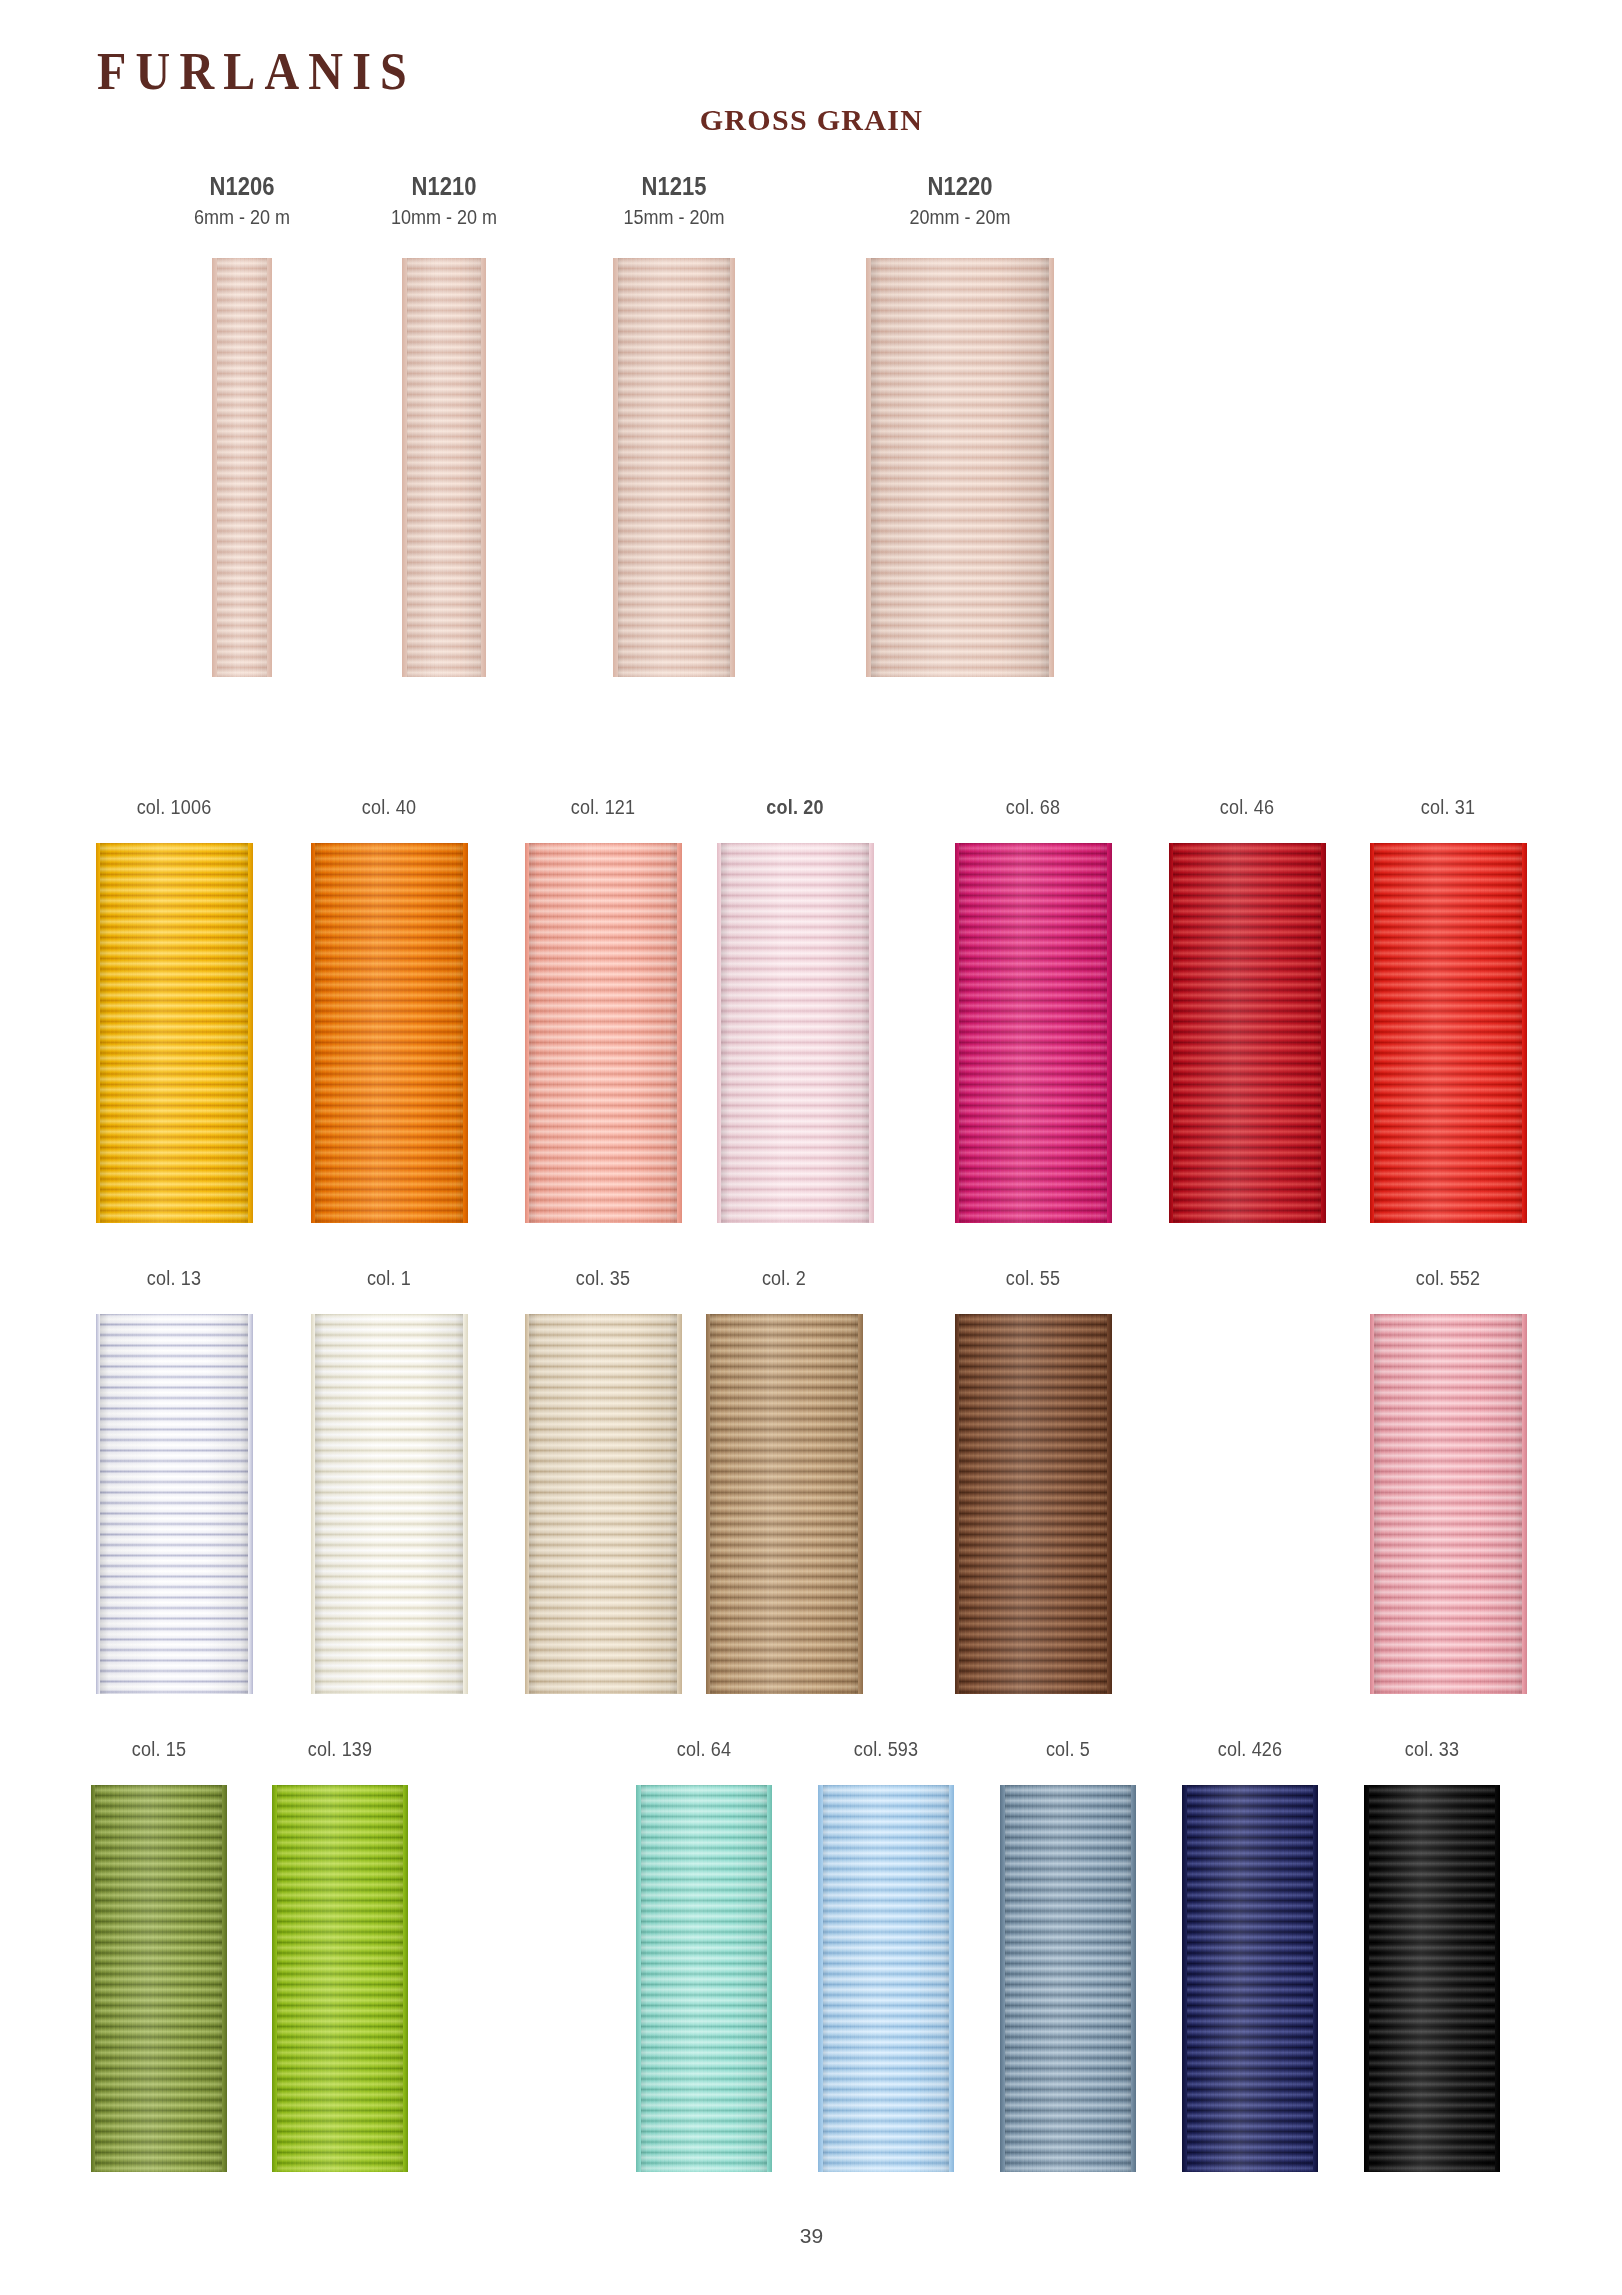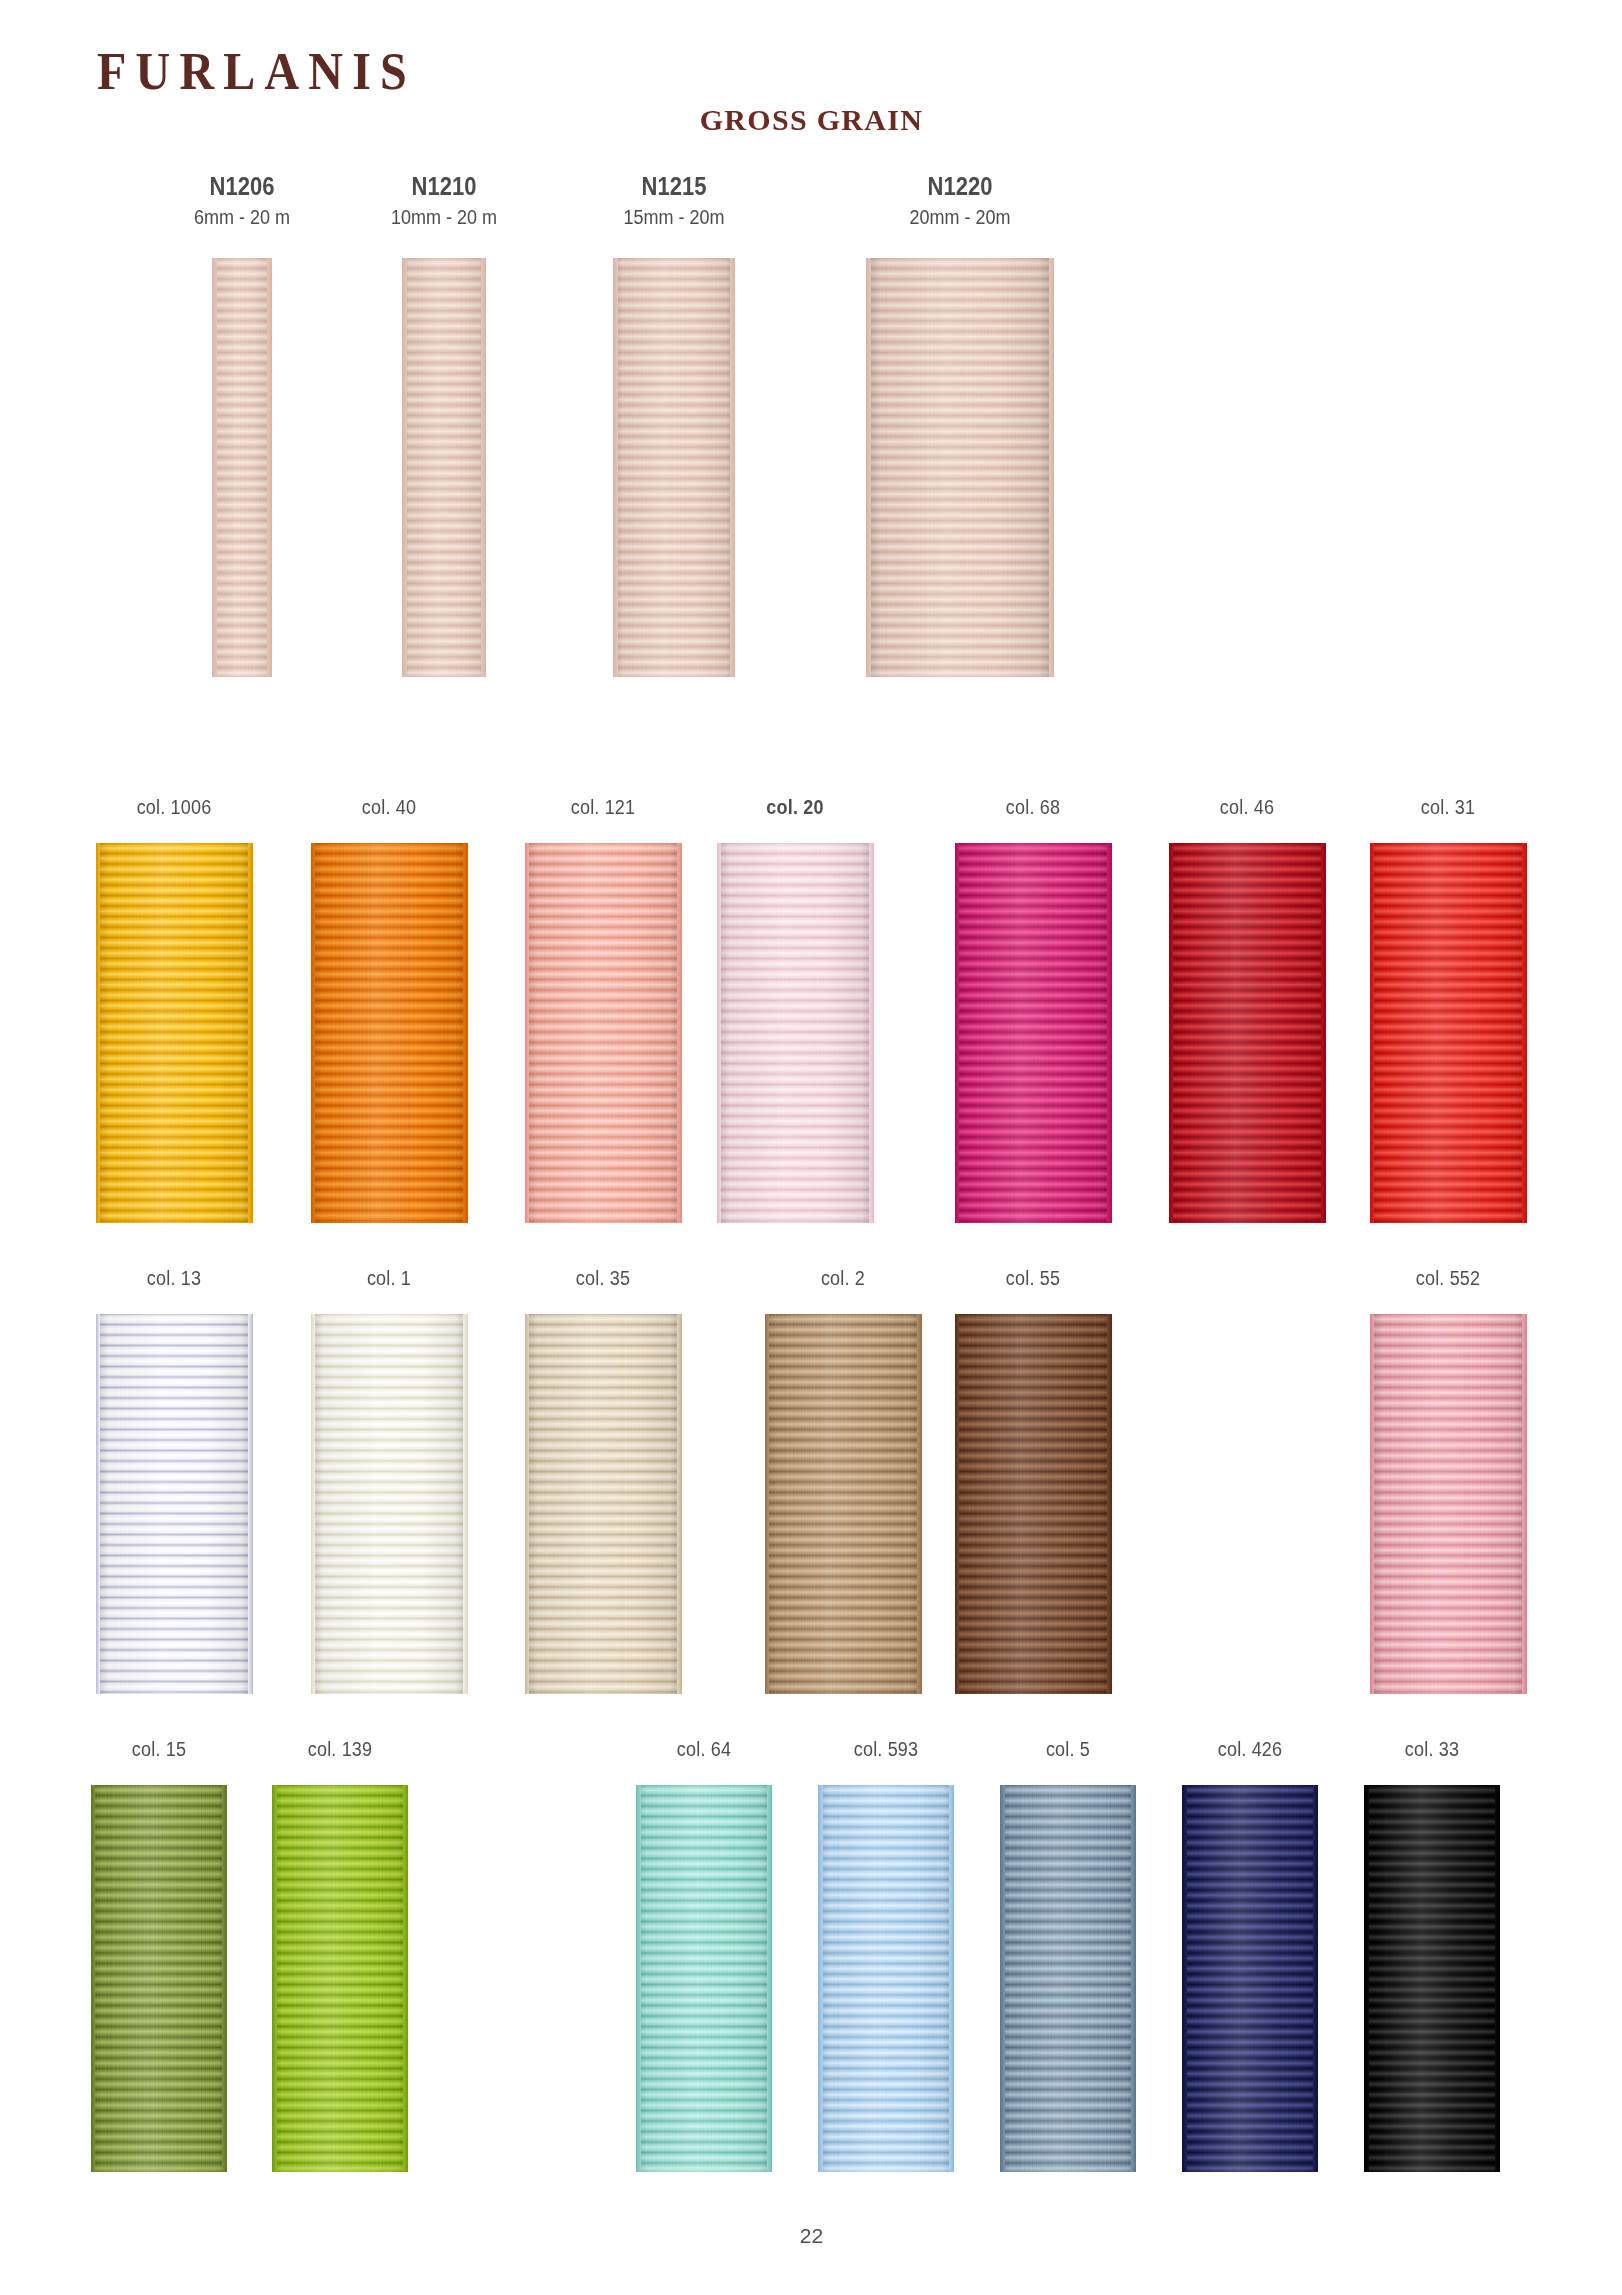--- a/index.html
+++ b/index.html
@@ -321,21 +321,21 @@
         <div class="color-swatch-wrap" style="display: flex; justify-content: center;">
           <div class="ribbon" style="width: 157px; height: 380px; background: rgb(226, 212, 189);">
             <div class="ribs" style="background: repeating-linear-gradient(rgb(198, 178, 147) 0px, rgb(226, 212, 189) 2px, rgb(246, 236, 218) 5.2px, rgb(226, 212, 189) 8.5px, rgb(198, 178, 147) 10.5px);"></div>
             <div class="warp" style="background: repeating-linear-gradient(to right, rgba(255, 255, 255, 0.16) 0px, rgba(0, 0, 0, 0.1) 1.3px, rgba(255, 255, 255, 0.14) 2.6px, rgba(0, 0, 0, 0.05) 3.9px); mix-blend-mode: overlay; opacity: 0.55;"></div>
             <div class="sheen" style="background: linear-gradient(to right, rgba(0, 0, 0, 0.2) 0%, rgba(0, 0, 0, 0.04) 8%, rgba(255, 255, 255, 0.16) 42%, rgba(255, 255, 255, 0.05) 70%, rgba(0, 0, 0, 0.06) 92%, rgba(0, 0, 0, 0.22) 100%);"></div>
             <div class="edge left" style="background: linear-gradient(to right, rgb(198, 178, 147), rgb(226, 212, 189));"></div>
             <div class="edge right" style="background: linear-gradient(to left, rgb(198, 178, 147), rgb(226, 212, 189));"></div>
           </div>
         </div>
       </div>
-      <div class="color-item" style="left: 712px; width: 262px;">
+      <div class="color-item" style="left: 653px; width: 262px;">
         <div class="color-label">col. 2</div>
         <div class="color-swatch-wrap" style="display: flex; justify-content: center;">
           <div class="ribbon" style="width: 157px; height: 380px; background: rgb(177, 143, 106);">
             <div class="ribs" style="background: repeating-linear-gradient(rgb(142, 110, 76) 0px, rgb(177, 143, 106) 2px, rgb(214, 185, 146) 5.2px, rgb(177, 143, 106) 8.5px, rgb(142, 110, 76) 10.5px);"></div>
             <div class="warp" style="background: repeating-linear-gradient(to right, rgba(255, 255, 255, 0.16) 0px, rgba(0, 0, 0, 0.1) 1.3px, rgba(255, 255, 255, 0.14) 2.6px, rgba(0, 0, 0, 0.05) 3.9px); mix-blend-mode: overlay; opacity: 0.55;"></div>
             <div class="sheen" style="background: linear-gradient(to right, rgba(0, 0, 0, 0.2) 0%, rgba(0, 0, 0, 0.04) 8%, rgba(255, 255, 255, 0.16) 42%, rgba(255, 255, 255, 0.05) 70%, rgba(0, 0, 0, 0.06) 92%, rgba(0, 0, 0, 0.22) 100%);"></div>
             <div class="edge left" style="background: linear-gradient(to right, rgb(142, 110, 76), rgb(177, 143, 106));"></div>
             <div class="edge right" style="background: linear-gradient(to left, rgb(142, 110, 76), rgb(177, 143, 106));"></div>
           </div>
         </div>
@@ -445,16 +445,16 @@
             <div class="ribs" style="background: repeating-linear-gradient(rgb(0, 0, 0) 0px, rgb(11, 11, 11) 2px, rgb(50, 50, 50) 5.2px, rgb(11, 11, 11) 8.5px, rgb(0, 0, 0) 10.5px);"></div>
             <div class="warp" style="background: repeating-linear-gradient(to right, rgba(255, 255, 255, 0.16) 0px, rgba(0, 0, 0, 0.1) 1.3px, rgba(255, 255, 255, 0.14) 2.6px, rgba(0, 0, 0, 0.05) 3.9px); mix-blend-mode: overlay; opacity: 0.55;"></div>
             <div class="sheen" style="background: linear-gradient(to right, rgba(0, 0, 0, 0.2) 0%, rgba(0, 0, 0, 0.04) 8%, rgba(255, 255, 255, 0.16) 42%, rgba(255, 255, 255, 0.05) 70%, rgba(0, 0, 0, 0.06) 92%, rgba(0, 0, 0, 0.22) 100%);"></div>
             <div class="edge left" style="background: linear-gradient(to right, rgb(0, 0, 0), rgb(11, 11, 11));"></div>
             <div class="edge right" style="background: linear-gradient(to left, rgb(0, 0, 0), rgb(11, 11, 11));"></div>
           </div>
         </div>
       </div>
     </div>
 
-  <div class="page-number">22</div>
+  <div class="page-number">39</div>
 
 </div>
 
 
 </body></html>

